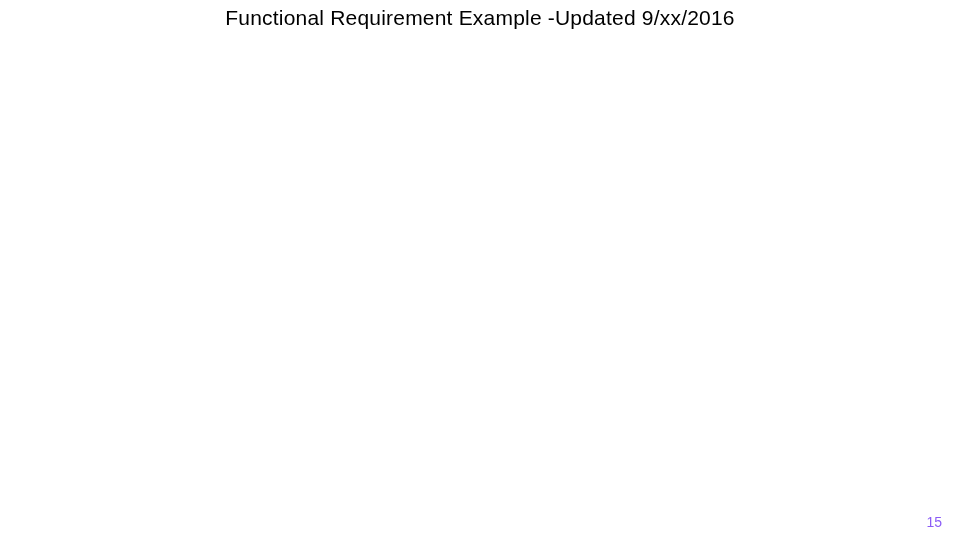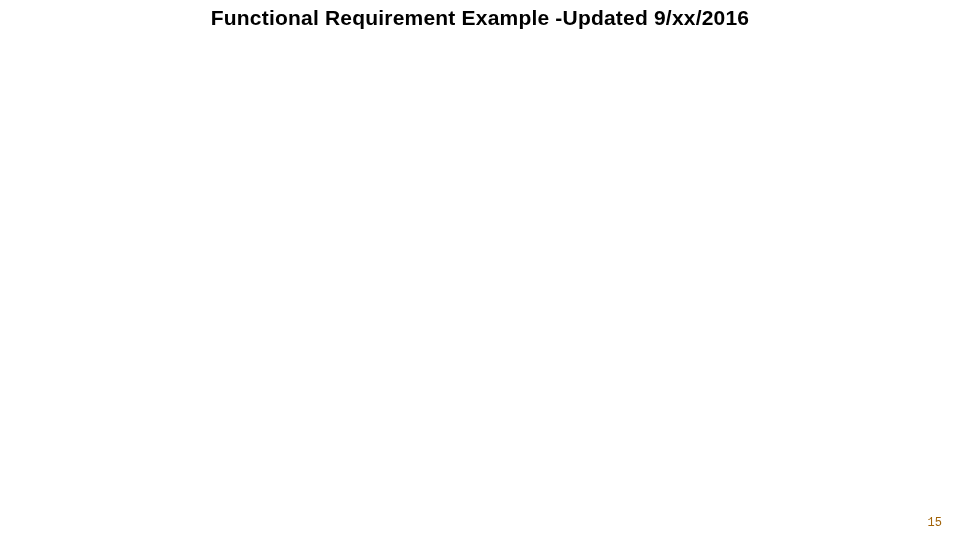--- a/index.html
+++ b/index.html
@@ -15,31 +15,30 @@
       position: relative;
       overflow: hidden;
     }
     .slide-title {
       position: absolute;
       top: 6px;
       left: 0;
       right: 0;
       text-align: center;
       font-size: 21px;
-      font-weight: 700;
+      font-weight: 400;
       color: #000000;
       letter-spacing: 0.2px;
     }
     .page-number {
       position: absolute;
       bottom: 10px;
       right: 18px;
-      font-size: 12px;
-      color: #a16207;
-      font-family: Liberation Mono, monospace;
+      font-size: 14px;
+      color: #8b5cf6;
     }
   </style>
 </head>
 <body>
 
 <div class="slide-title">Functional Requirement Example -Updated 9/xx/2016</div>
 
 <div class="page-number">15</div>
 
 </body></html>

